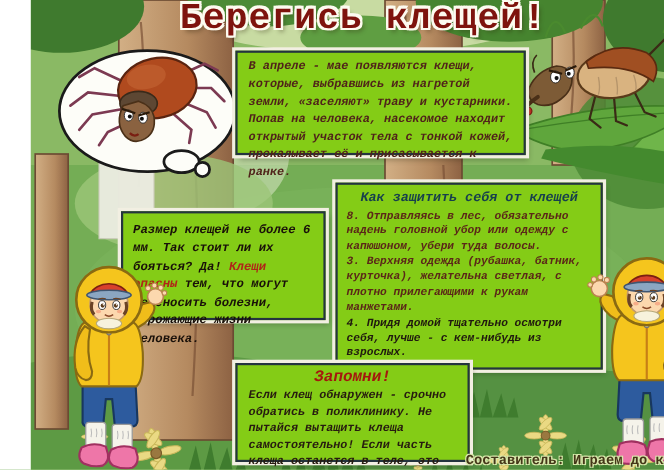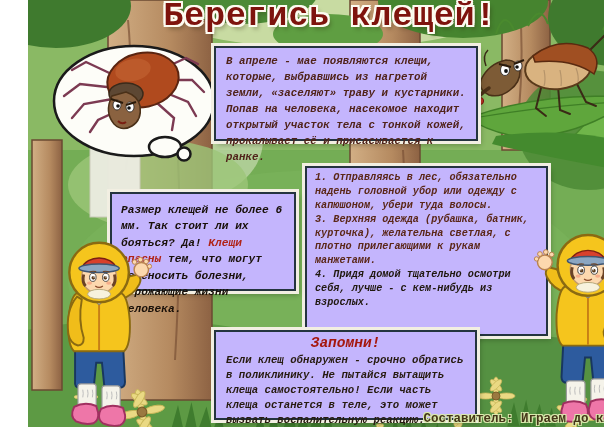--- a/index.html
+++ b/index.html
@@ -14,37 +14,37 @@
   .title{
     position:absolute;z-index:3;left:50%;top:-2px;transform:translateX(-50%);
     margin:0;white-space:nowrap;
     font-size:33px;font-weight:bold;letter-spacing:1px;color:#7e130d;
     text-shadow:
       -2px -2px 0 #fdfbf0, 2px -2px 0 #fdfbf0, -2px 2px 0 #fdfbf0, 2px 2px 0 #fdfbf0,
       0 -2px 0 #fdfbf0, 0 2px 0 #fdfbf0, -2px 0 0 #fdfbf0, 2px 0 0 #fdfbf0,
       3px 4px 4px rgba(40,30,10,.35);
   }
   .box{
-    position:absolute;z-index:3;background:#c4b5fd;
+    position:absolute;z-index:3;background:#84cc16;
     border:2px solid #24343f;
     box-shadow:0 0 0 3px #f2efe2, 3px 4px 5px rgba(20,30,10,.3);
     font-style:italic;font-weight:bold;box-sizing:border-box;
   }
   .box1{left:186px;top:46px;width:264px;height:95px;padding:6px 10px;
         font-size:10.8px;line-height:1.48;color:#50231a;}
   .box1 p{margin:0;}
   .box2{left:277px;top:166px;width:243px;height:170px;padding:3px 8px 4px 8px;
         font-size:10.2px;line-height:1.36;}
   .box2-title{text-align:center;font-size:12.2px;color:#173f4d;margin:1px 0 2px 0;}
   .box2 .item-a{color:#5b2718;}
   .box2 .item-b{color:#20180f;}
   .box3{left:82px;top:192px;width:186px;height:99px;padding:8px 9px;
         font-size:11.2px;line-height:1.47;color:#191009;}
   .box3 .red{color:#b02418;}
-  .box4{left:186px;top:330px;width:263px;height:90px;padding:1px 10px 8px 10px;
+  .box4{left:186px;top:330px;width:213px;height:90px;padding:1px 10px 8px 10px;
         font-size:10.7px;line-height:1.4;color:#271b10;}
   .box4-title{text-align:center;font-size:14.5px;color:#a5170e;margin:0;}
   .credit{
     position:absolute;z-index:5;right:6px;bottom:1px;
     font-size:12.5px;font-weight:bold;color:#443618;white-space:nowrap;
     text-shadow:1px 1px 0 #d9e8ac,-1px 1px 0 #d9e8ac,1px -1px 0 #d9e8ac,-1px -1px 0 #d9e8ac;
   }
 </style>
 </head>
 <body>
@@ -186,21 +186,22 @@
   </svg>
 
   <h1 class="title">Берегись клещей!</h1>
 
   <div class="box box1">
     <p>В апреле - мае появляются клещи, которые, выбравшись из нагретой земли, «заселяют» траву и кустарники.</p>
     <p>Попав на человека, насекомое находит открытый участок тела с тонкой кожей, прокалывает её и присасывается к ранке.</p>
   </div>
 
   <div class="box box2">
-    <div class="item-a">1. Отправляясь  в лес, обязательно надень головной  убор или одежду с капюшоном, убери туда волосы.</div>
+    <div class="box2-title">Как защитить себя от клещей</div>
+    <div class="item-a">8. Отправляясь  в лес, обязательно надень головной  убор или одежду с капюшоном, убери туда волосы.</div>
     <div class="item-a">3. Верхняя одежда (рубашка, батник, курточка), желательна светлая, с плотно прилегающими к рукам манжетами.</div>
     <div class="item-b">4. Придя домой тщательно осмотри себя, лучше - с кем-нибудь из взрослых.</div>
   </div>
 
   <div class="box box3">
     <span>Размер клещей не более 6 мм. Так стоит ли их бояться? Да! </span><span class="red">Клещи опасны</span><span> тем, что могут переносить болезни, угрожающие жизни человека.</span>
   </div>
 
   <div class="box box4">
     <div class="box4-title">Запомни!</div>

